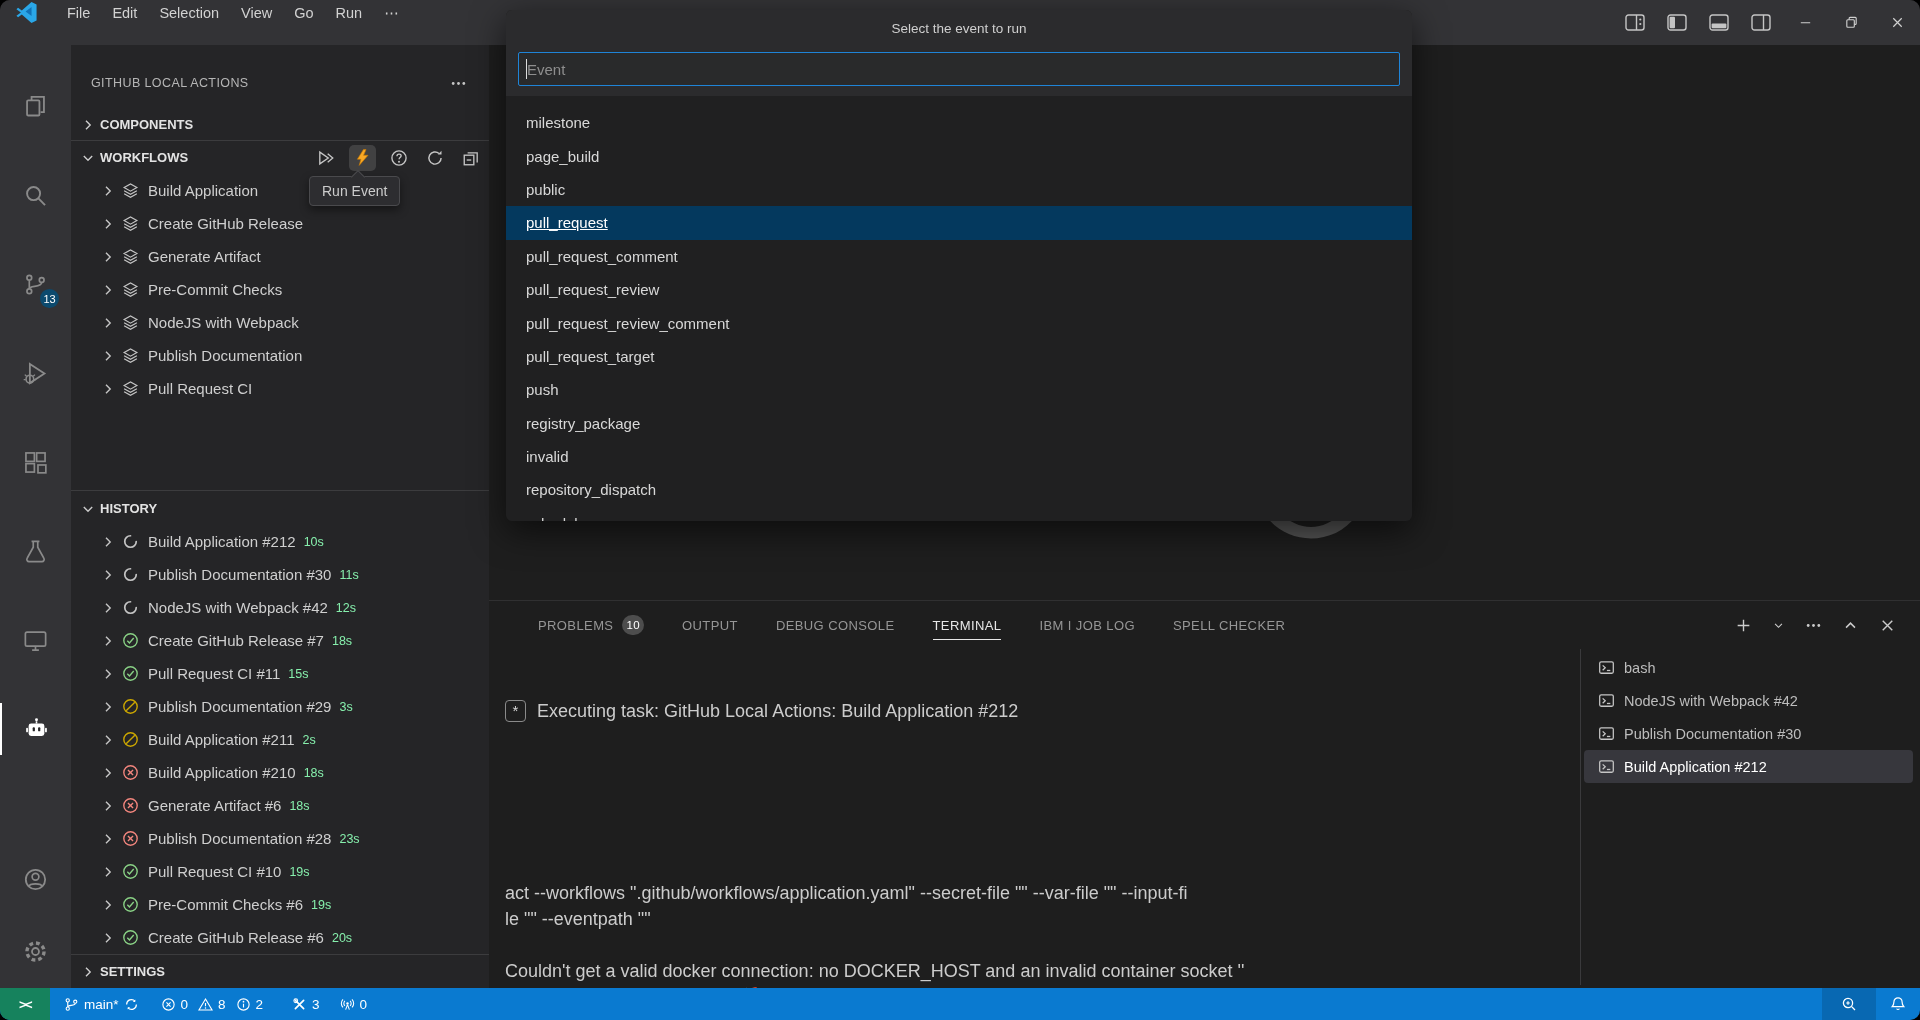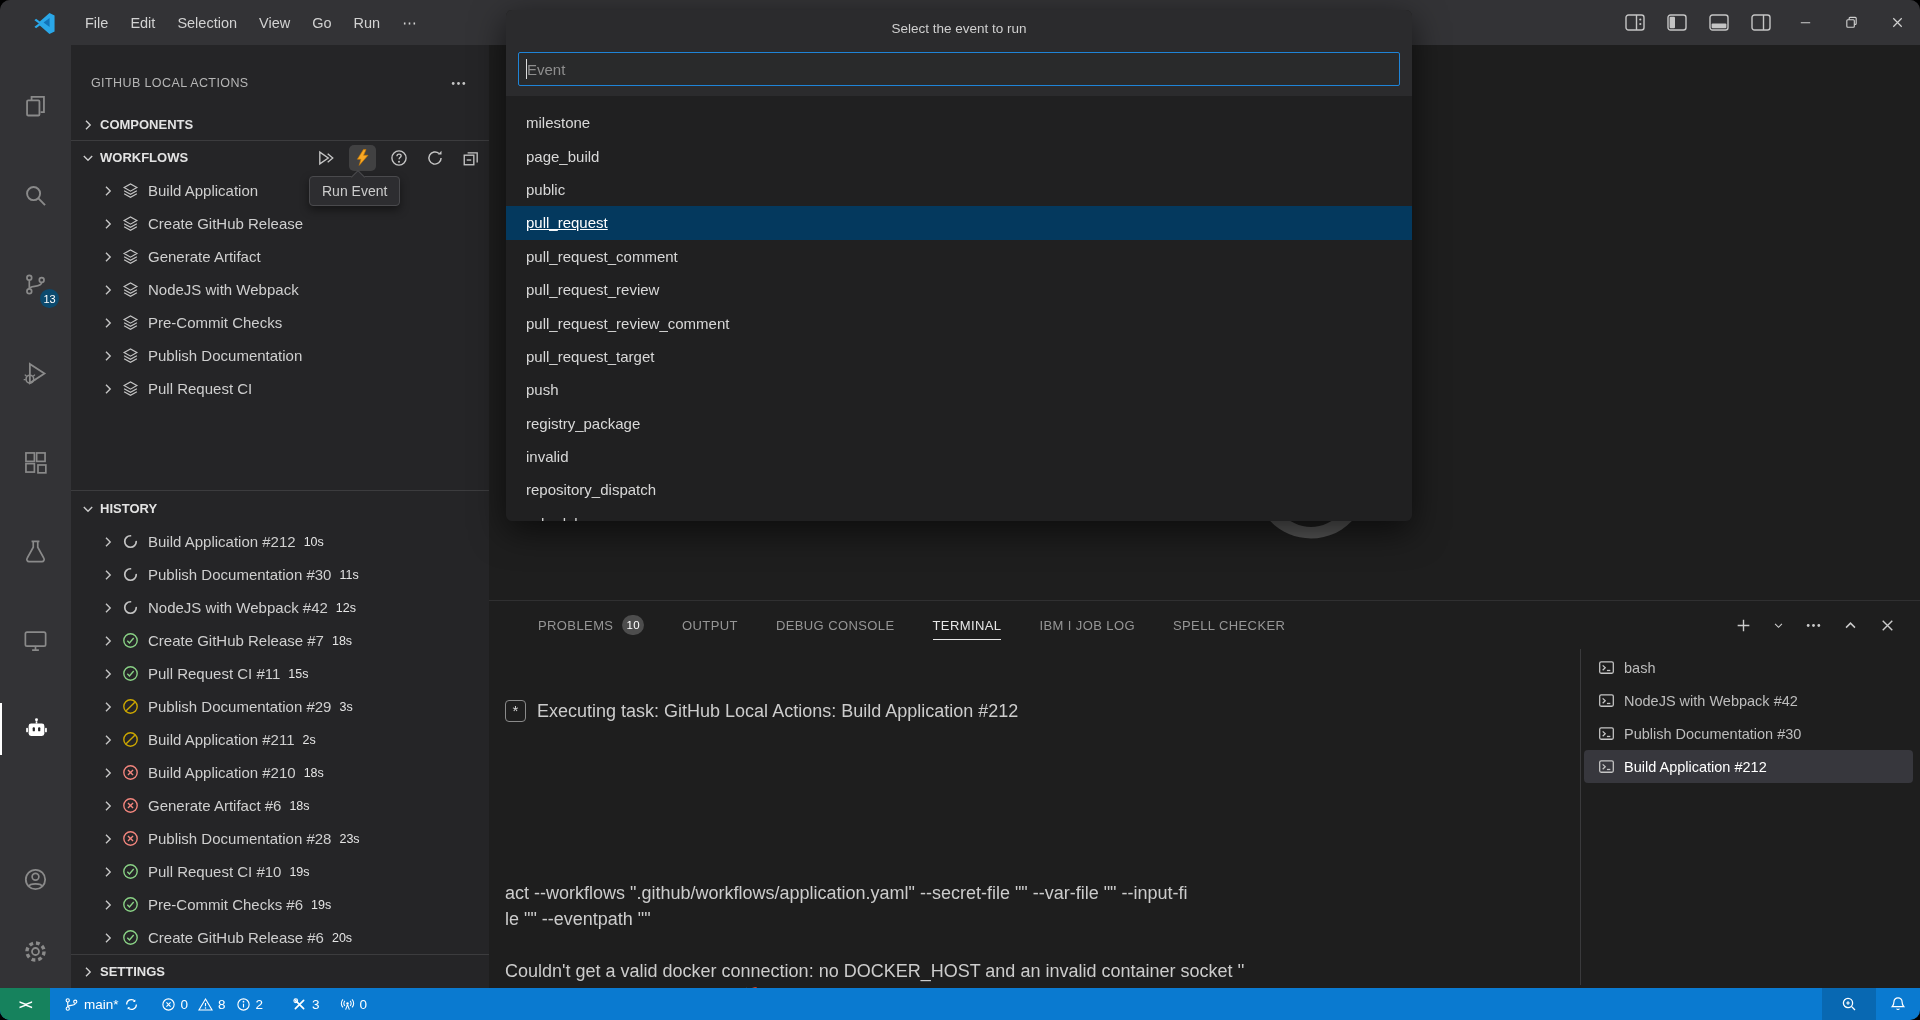--- a/index.html
+++ b/index.html
@@ -1,20 +1,20 @@
 <!DOCTYPE html>
 <html><head>
 <meta charset="utf-8">
 <style>
   html,body{margin:0;padding:0;background:#000;}
   *{box-sizing:border-box;font-family:"Liberation Sans",sans-serif;}
   .window{position:relative;width:1920px;height:1020px;background:#1e1e1e;border-radius:10px;overflow:hidden;}
 
   
-  .titlebar{position:absolute;left:0;top:0;width:1920px;height:45px;background:#333336;display:flex;align-items:center;padding-left:18px;}
+  .titlebar{position:absolute;left:0;top:0;width:1920px;height:45px;background:#333336;display:flex;align-items:flex-start;}
   .logo{width:23px;height:23px;margin-left:15px;}
   .menus{display:flex;margin-left:18px;}
   .menu{color:#d2d2d2;font-size:14.5px;padding:5px 11px;border-radius:5px;cursor:default;}
   .tb-right{position:absolute;right:0;top:0;height:45px;display:flex;align-items:center;}
   .tb-ic{width:20px;height:17px;margin:0 11px;color:#c5c5c5;}
   .winctl{width:46px;height:45px;display:flex;align-items:center;justify-content:center;color:#d0d0d0;}
 
   
   .activitybar{position:absolute;left:0;top:45px;width:71px;height:943px;background:#333336;}
   .ab-item{position:absolute;left:0;width:71px;height:52px;display:flex;align-items:center;justify-content:center;color:#8a8a8a;}
@@ -34,21 +34,21 @@
   .wf-act{width:18px;height:18px;color:#c5c5c5;margin:0 9px;}
   .bolt-box{width:27px;height:26px;border-radius:5px;background:rgba(255,255,255,.13);display:flex;align-items:center;justify-content:center;margin:0 5px;}
   .bolt-box svg{width:19px;height:19px;}
   .tree-item{position:absolute;left:0;width:100%;height:33px;display:flex;align-items:center;font-size:15px;color:#cfcfcf;}
   .tree-item .chev{width:16px;height:16px;margin-left:29px;margin-right:6px;color:#c5c5c5;flex:none;}
   .tree-item .ic{width:17px;height:17px;margin-right:9px;color:#c5c5c5;flex:none;}
   .wf-list .tree-item{position:relative;}
   .wf-list{position:absolute;left:0;top:129px;width:100%;}
   .hist-list{position:absolute;left:0;top:480px;width:100%;}
   .hist-list .tree-item{position:relative;}
-  .htime{margin-left:8px;font-size:12.5px;color:#e5e5e5;}
+  .htime{margin-left:8px;font-size:12.5px;color:#86efac;}
   .hstatus{width:17px;height:17px;margin-right:9px;flex:none;position:relative;}
   .hstatus svg{width:17px;height:17px;display:none;position:absolute;left:0;top:0;}
   .hstatus.running svg.s-run{display:block;color:#c5c5c5;}
   .hstatus.success svg.s-ok{display:block;color:#89d185;}
   .hstatus.cancelled svg.s-ca{display:block;color:#cca700;}
   .hstatus.failed svg.s-fa{display:block;color:#f2857d;}
 
   
   .tooltip{position:absolute;left:309px;top:176px;z-index:60;background:#2d2d30;border:1px solid #4a4a4d;border-radius:4px;color:#cccccc;font-size:14px;padding:6px 12px;box-shadow:0 4px 10px rgba(0,0,0,.45);}
   .tooltip::before{content:"";position:absolute;left:43px;top:-5px;width:9px;height:9px;background:#2d2d30;border-left:1px solid #4a4a4d;border-top:1px solid #4a4a4d;transform:rotate(45deg);}
@@ -467,31 +467,31 @@
           <span>Generate Artifact</span>
         </div>
 
         <div class="tree-item">
           <svg class="chev">
             <use href="#i-chev-right"></use>
           </svg>
           <svg class="ic">
             <use href="#i-layers"></use>
           </svg>
+          <span>Pre-Commit Checks</span>
+        </div>
+
+        <div class="tree-item">
+          <svg class="chev">
+            <use href="#i-chev-right"></use>
+          </svg>
+          <svg class="ic">
+            <use href="#i-layers"></use>
+          </svg>
           <span>NodeJS with Webpack</span>
-        </div>
-
-        <div class="tree-item">
-          <svg class="chev">
-            <use href="#i-chev-right"></use>
-          </svg>
-          <svg class="ic">
-            <use href="#i-layers"></use>
-          </svg>
-          <span>Pre-Commit Checks</span>
         </div>
 
         <div class="tree-item">
           <svg class="chev">
             <use href="#i-chev-right"></use>
           </svg>
           <svg class="ic">
             <use href="#i-layers"></use>
           </svg>
           <span>Publish Documentation</span>

